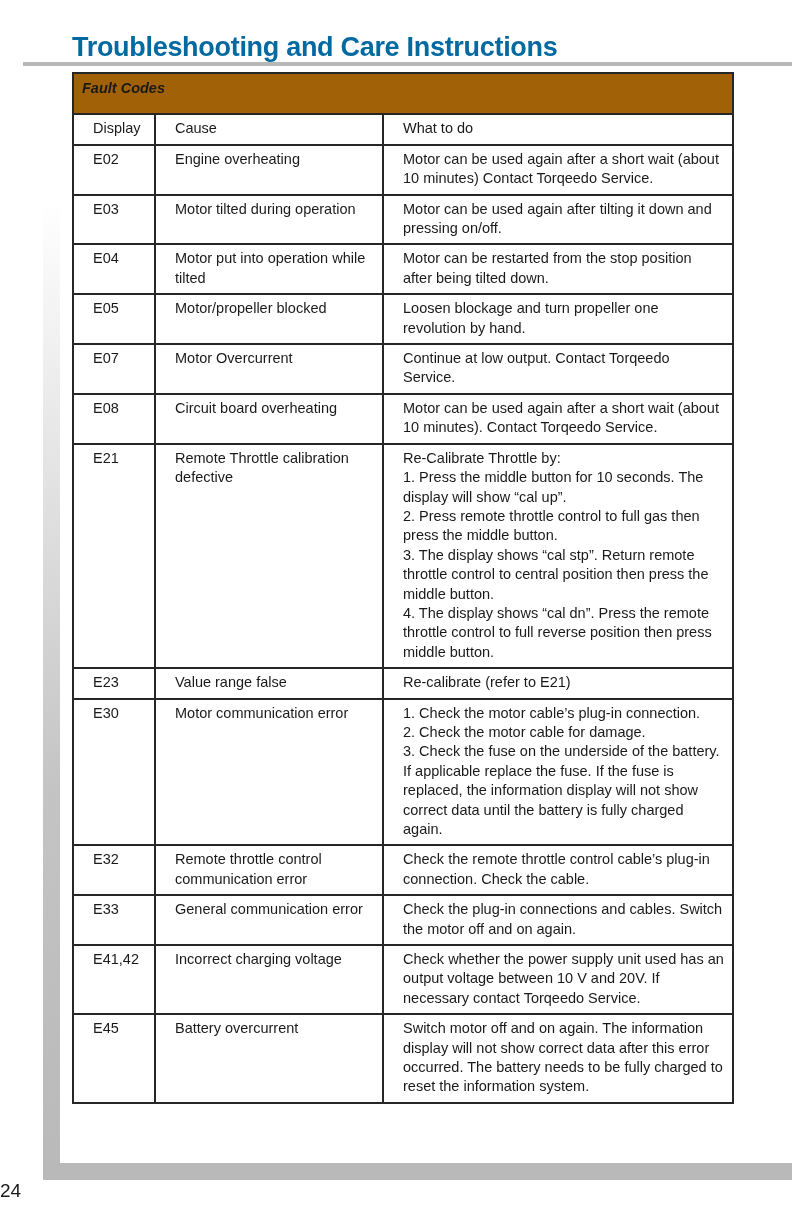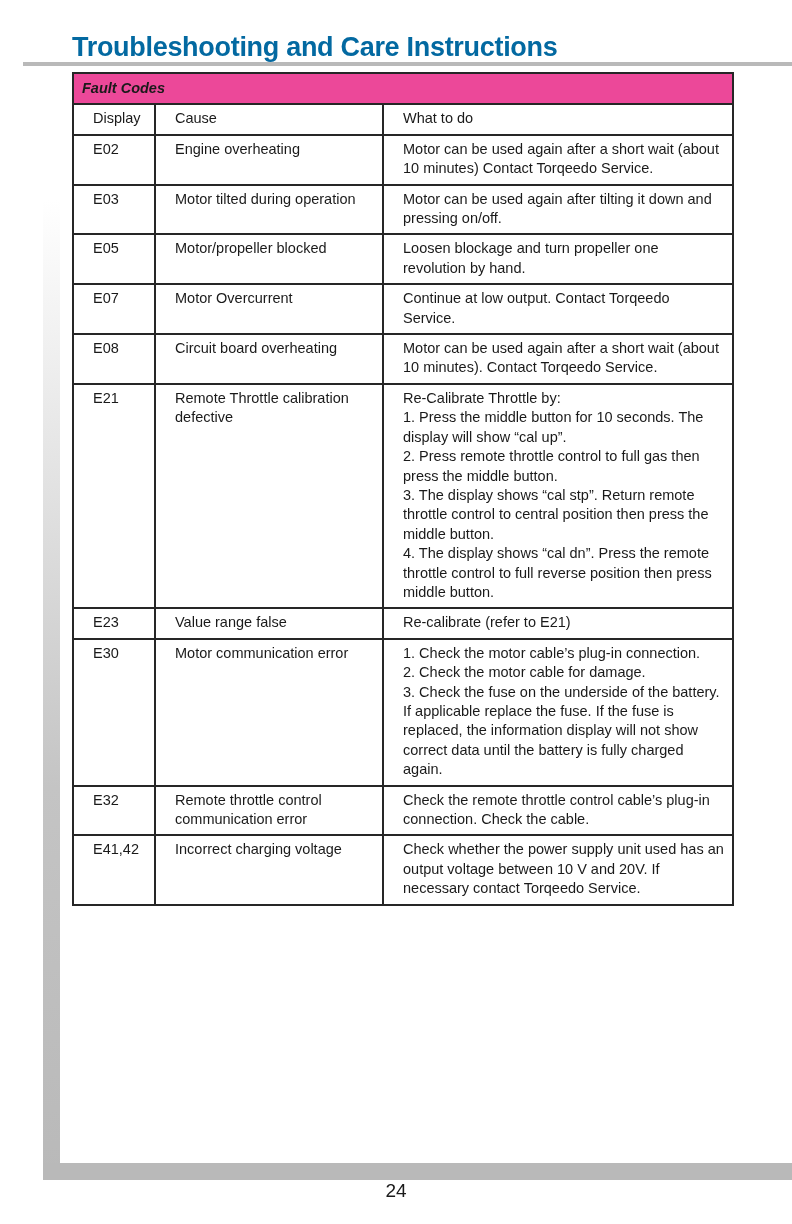--- a/index.html
+++ b/index.html
@@ -27,29 +27,29 @@
   table.fault-table {
     position: absolute; left: 72px; top: 72px; width: 662px;
     border-collapse: collapse; font-size: 14.5px; line-height: 19.4px;
     background: #ffffff;
   }
   .fault-table td, .fault-table th {
     border: 2px solid #262626; vertical-align: top; text-align: left;
     padding: 4px 8px 5px 19px; font-weight: normal;
   }
   .fault-table th.section {
-    background: #ec4899; font-weight: bold; font-style: italic;
-    padding: 5px 8px 5px 8px; height: 19px;
+    background: #a16207; font-weight: bold; font-style: italic;
+    padding: 5px 8px 15px 8px; height: 19px;
   }
   .col-display { width: 53px; }
   .col-cause { width: 199px; }
   .col-todo { }
   .fault-table td.todo div { white-space: normal; }
   .page-number {
-    position: absolute; left: 0; width: 792px; top: 1180px; text-align: center;
+    position: absolute; left: 0; width: 792px; top: 1180px; 
     font-size: 19px; color: #1a1a1a;
   }
 </style>
 </head>
 <body>
 
 <h1 class="page-title">Troubleshooting and Care Instructions</h1>
 <div class="title-rule"></div>
 <div class="frame-left"></div>
 <div class="frame-bottom"></div>
@@ -71,20 +71,27 @@
         <td class="col-cause">Engine overheating</td>
         <td class="col-todo todo">
           <div>Motor can be used again after a short wait (about 10 minutes)  Contact Torqeedo Service.</div>
         </td>
       </tr>
       <tr>
         <td class="col-display">E03</td>
         <td class="col-cause">Motor tilted during operation</td>
         <td class="col-todo todo">
           <div>Motor can be used again after tilting it down and pressing on/off.</div>
+        </td>
+      </tr>
+      <tr>
+        <td class="col-display">E04</td>
+        <td class="col-cause">Motor put into operation while tilted</td>
+        <td class="col-todo todo">
+          <div>Motor can be restarted from the stop position after being tilted down.</div>
         </td>
       </tr>
       <tr>
         <td class="col-display">E05</td>
         <td class="col-cause">Motor/propeller blocked</td>
         <td class="col-todo todo">
           <div>Loosen blockage and turn propeller one revolution by hand.</div>
         </td>
       </tr>
       <tr>
@@ -129,22 +136,36 @@
         </td>
       </tr>
       <tr>
         <td class="col-display">E32</td>
         <td class="col-cause">Remote throttle control communication error</td>
         <td class="col-todo todo">
           <div>Check the remote throttle control cable’s plug-in connection.  Check the cable.</div>
         </td>
       </tr>
       <tr>
+        <td class="col-display">E33</td>
+        <td class="col-cause">General communication error</td>
+        <td class="col-todo todo">
+          <div>Check the plug-in connections and cables.  Switch the motor off and on again.</div>
+        </td>
+      </tr>
+      <tr>
         <td class="col-display">E41,42</td>
         <td class="col-cause">Incorrect charging voltage</td>
         <td class="col-todo todo">
           <div>Check whether the power supply unit used has an output voltage between 10 V and 20V.  If necessary contact Torqeedo Service.</div>
+        </td>
+      </tr>
+      <tr>
+        <td class="col-display">E45</td>
+        <td class="col-cause">Battery overcurrent</td>
+        <td class="col-todo todo">
+          <div>Switch motor off and on again.  The information display will not show correct data after this error occurred.  The battery needs to be fully charged to reset the information system.</div>
         </td>
       </tr>
     </tbody>
 </table>
 
 <div class="page-number">24</div>
 
 </body></html>

